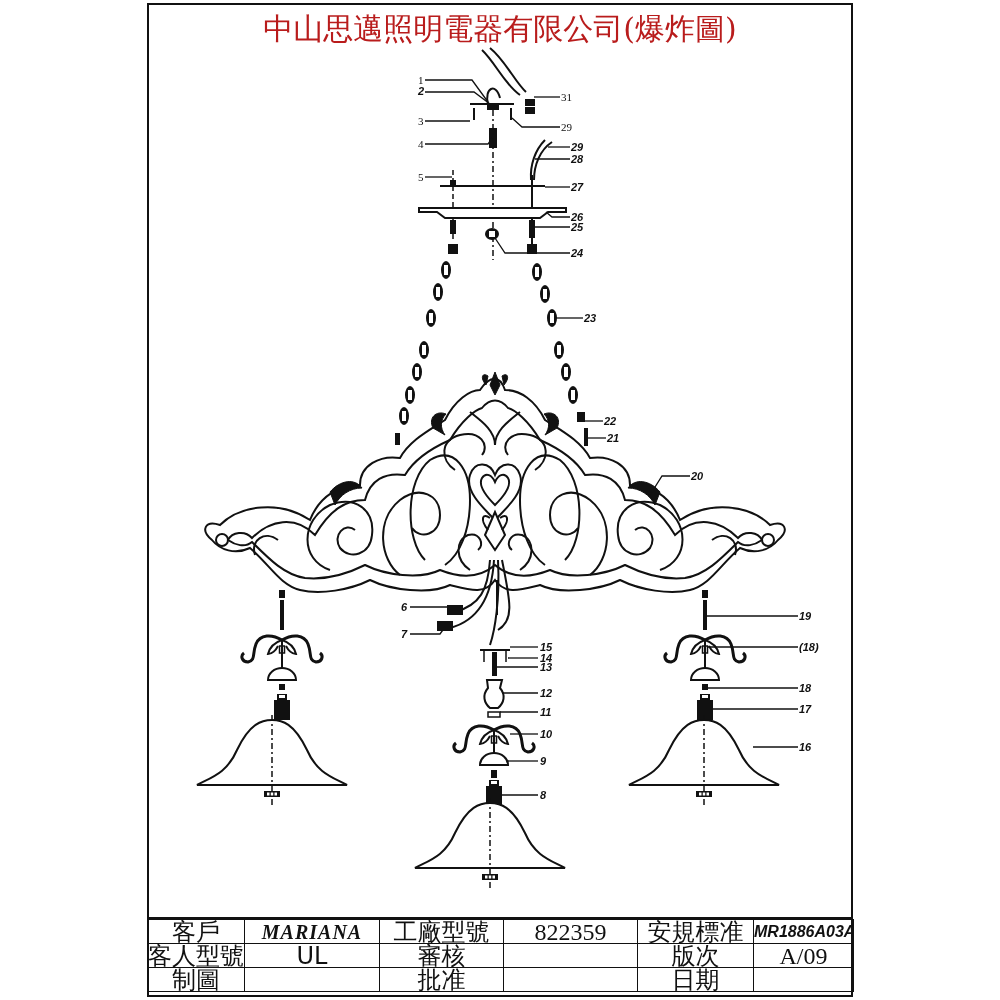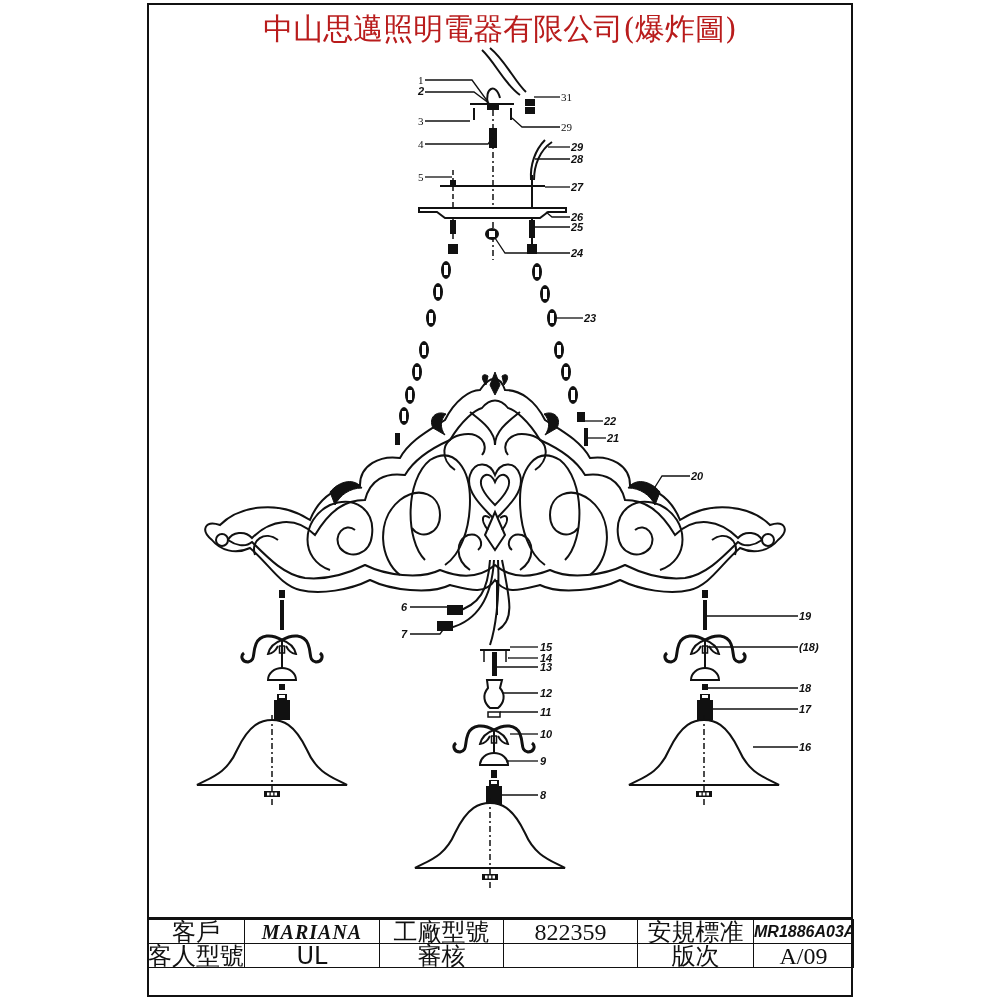--- a/index.html
+++ b/index.html
@@ -292,14 +292,22 @@
     <td class="em-sm">MR1886A03A</td>
   </tr>
   <tr>
     <td>客人型號</td>
     <td>UL</td>
     <td>審核</td>
     <td class="val"></td>
     <td>版次</td>
     <td class="val">A/09</td>
   </tr>
+  <tr>
+    <td>制圖</td>
+    <td class="val"></td>
+    <td>批准</td>
+    <td class="val"></td>
+    <td>日期</td>
+    <td class="val"></td>
+  </tr>
 </tbody>
   </table>
 
 </body></html>

